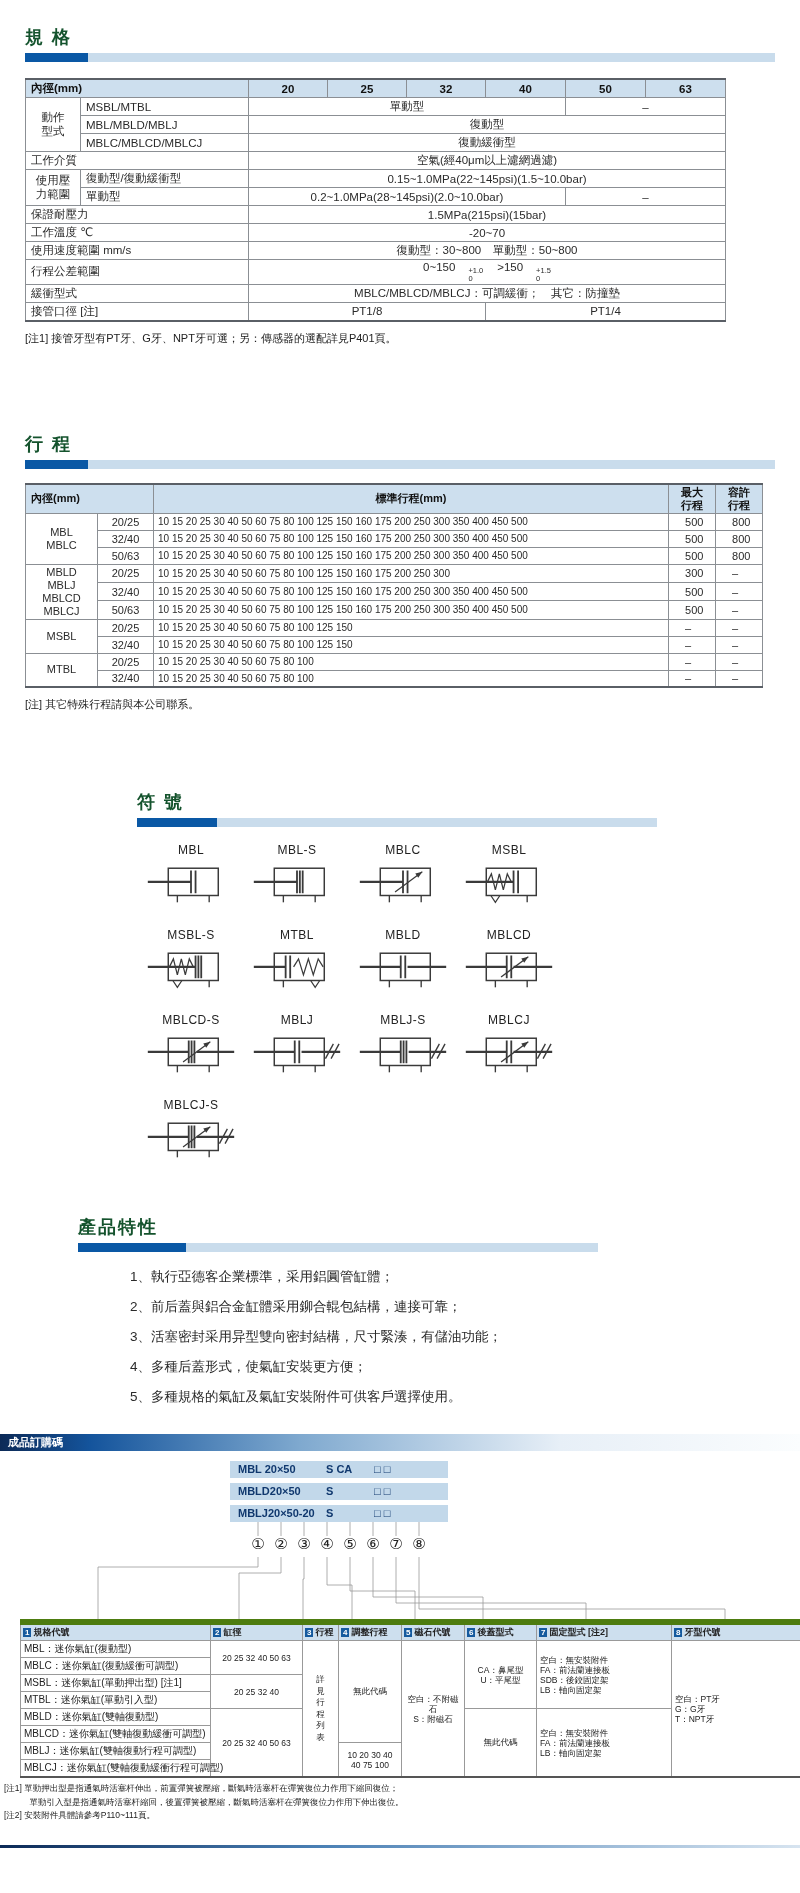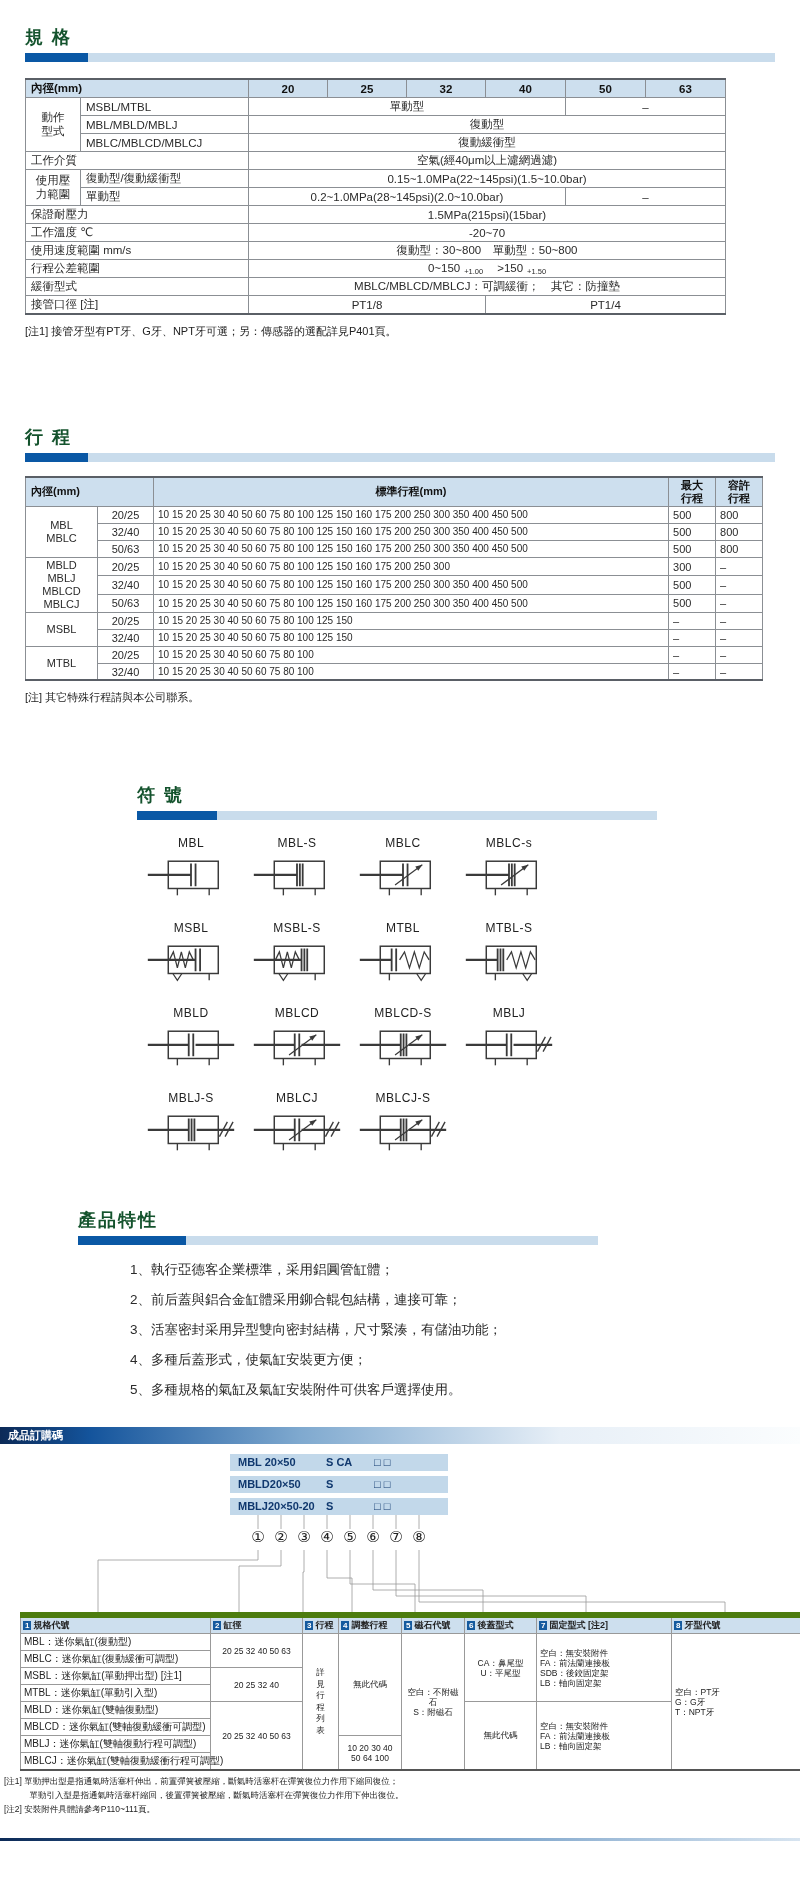--- a/index.html
+++ b/index.html
@@ -10,23 +10,23 @@
 .rule .light{background:#c9dcec;flex:1}
 table.tbl{border-collapse:collapse;table-layout:fixed}
 .tbl td{border:1px solid #8b8f94;font-size:11.5px;text-align:center;padding:1px 3px;height:17px;color:#2a2a2a;overflow:hidden}
 .tbl tr.hdr td{background:#cddfee;font-weight:bold;color:#111}
 .tbl .left{text-align:left;padding-left:5px}
 .pre{white-space:pre-line;line-height:1.18}
 .spec{width:700px;margin:16px 0 0 25px;border-top:2px solid #5a5f66;border-bottom:2px solid #5a5f66}
 .stroke{width:737px;margin:14px 0 0 25px;border-top:2px solid #5a5f66;border-bottom:2px solid #5a5f66}
 .stroke td{font-size:11px}
 .stroke .strokes{font-size:10px;text-align:left;padding-left:4px}
-.stroke .num{text-align:left;padding-left:4px}
+.stroke .num{text-align:left;padding-left:16px}
 .note{font-size:11px;color:#222;margin:9px 0 0 25px}
-.tol{display:inline-flex;flex-direction:row;vertical-align:-2px;font-size:7.5px;line-height:1.05;margin-left:4px;text-align:left}
+.tol{display:inline-flex;flex-direction:column;vertical-align:-2px;font-size:7.5px;line-height:1.05;margin-left:13px;text-align:left}
 .gap2{display:inline-block;width:14px}
 .sec1{margin:25px 25px 0 25px}
 .sec2{margin:86px 25px 0 25px}
 .sec3{margin:78px 0 0 137px;width:520px}
 .sec4{margin:48px 0 0 78px;width:520px}
 #symbol-grid{display:grid;grid-template-columns:repeat(4,106px);row-gap:16px;margin:16px 0 0 138px}
 .symcell{text-align:center}
 .symcell .slabel{font-size:12px;color:#222;margin-bottom:1px;letter-spacing:.5px}
 .features{margin:16px 0 0 130px;font-size:13.5px;color:#2a2a2a}
 .features div{margin-bottom:12px}
@@ -285,34 +285,20 @@
           <line x1="2" y1="21" x2="40" y2="21" stroke="#3a3a3a" fill="none" stroke-width="1.8"></line>
           <line x1="40" y1="11" x2="40" y2="31" stroke="#3a3a3a" fill="none" stroke-width="1.6"></line>
           <line x1="44" y1="11" x2="44" y2="31" stroke="#3a3a3a" fill="none" stroke-width="1.6"></line>
           <line x1="28" y1="33" x2="28" y2="39" stroke="#3a3a3a" fill="none" stroke-width="1.2"></line>
           <line x1="56" y1="33" x2="56" y2="39" stroke="#3a3a3a" fill="none" stroke-width="1.2"></line>
           <line x1="33" y1="30" x2="57" y2="12" stroke="#3a3a3a" fill="none" stroke-width="1.1"></line>
           <polygon points="57,12 53.4,17.3 50.8,13.7" fill="#3a3a3a"></polygon>
         </svg></div>
     </div>
     <div class="symcell">
-      <div class="slabel">MBLC-s</div>
-      <div><svg viewBox="0 0 80 44" width="92" height="50">
-          <rect x="20" y="9" width="44" height="24" stroke="#3a3a3a" fill="none" stroke-width="1.3"></rect>
-          <line x1="2" y1="21" x2="40" y2="21" stroke="#3a3a3a" fill="none" stroke-width="1.8"></line>
-          <line x1="40" y1="11" x2="40" y2="31" stroke="#3a3a3a" fill="none" stroke-width="1.6"></line>
-          <line x1="42.5" y1="11" x2="42.5" y2="31" stroke="#3a3a3a" fill="none" stroke-width="1.6"></line>
-          <line x1="45" y1="11" x2="45" y2="31" stroke="#3a3a3a" fill="none" stroke-width="1.6"></line>
-          <line x1="28" y1="33" x2="28" y2="39" stroke="#3a3a3a" fill="none" stroke-width="1.2"></line>
-          <line x1="56" y1="33" x2="56" y2="39" stroke="#3a3a3a" fill="none" stroke-width="1.2"></line>
-          <line x1="33" y1="30" x2="57" y2="12" stroke="#3a3a3a" fill="none" stroke-width="1.1"></line>
-          <polygon points="57,12 53.4,17.3 50.8,13.7" fill="#3a3a3a"></polygon>
-        </svg></div>
-    </div>
-    <div class="symcell">
       <div class="slabel">MSBL</div>
       <div><svg viewBox="0 0 80 44" width="92" height="50">
           <rect x="20" y="9" width="44" height="24" stroke="#3a3a3a" fill="none" stroke-width="1.3"></rect>
           <line x1="2" y1="21" x2="44" y2="21" stroke="#3a3a3a" fill="none" stroke-width="1.8"></line>
           <line x1="44" y1="11" x2="44" y2="31" stroke="#3a3a3a" fill="none" stroke-width="1.6"></line>
           <line x1="48" y1="11" x2="48" y2="31" stroke="#3a3a3a" fill="none" stroke-width="1.6"></line>
           <polyline points="21,21 24.5,14 28,28 31.5,14 35,28 38.5,14 42,21" stroke="#3a3a3a" fill="none" stroke-width="1.1"></polyline>
           <polyline points="24,33 28,39 32,33" stroke="#3a3a3a" fill="none" stroke-width="1.1"></polyline>
           <line x1="56" y1="33" x2="56" y2="39" stroke="#3a3a3a" fill="none" stroke-width="1.2"></line>
         </svg></div>
@@ -331,33 +317,20 @@
         </svg></div>
     </div>
     <div class="symcell">
       <div class="slabel">MTBL</div>
       <div><svg viewBox="0 0 80 44" width="92" height="50">
           <rect x="20" y="9" width="44" height="24" stroke="#3a3a3a" fill="none" stroke-width="1.3"></rect>
           <line x1="2" y1="21" x2="30" y2="21" stroke="#3a3a3a" fill="none" stroke-width="1.8"></line>
           <line x1="30" y1="11" x2="30" y2="31" stroke="#3a3a3a" fill="none" stroke-width="1.6"></line>
           <line x1="34" y1="11" x2="34" y2="31" stroke="#3a3a3a" fill="none" stroke-width="1.6"></line>
           <polyline points="37,21 41.333333333333336,14 45.666666666666664,28 50,14 54.33333333333333,28 58.66666666666667,14 63,21" stroke="#3a3a3a" fill="none" stroke-width="1.1"></polyline>
-          <line x1="28" y1="33" x2="28" y2="39" stroke="#3a3a3a" fill="none" stroke-width="1.2"></line>
-          <polyline points="52,33 56,39 60,33" stroke="#3a3a3a" fill="none" stroke-width="1.1"></polyline>
-        </svg></div>
-    </div>
-    <div class="symcell">
-      <div class="slabel">MTBL-S</div>
-      <div><svg viewBox="0 0 80 44" width="92" height="50">
-          <rect x="20" y="9" width="44" height="24" stroke="#3a3a3a" fill="none" stroke-width="1.3"></rect>
-          <line x1="2" y1="21" x2="30" y2="21" stroke="#3a3a3a" fill="none" stroke-width="1.8"></line>
-          <line x1="30" y1="11" x2="30" y2="31" stroke="#3a3a3a" fill="none" stroke-width="1.6"></line>
-          <line x1="32.5" y1="11" x2="32.5" y2="31" stroke="#3a3a3a" fill="none" stroke-width="1.6"></line>
-          <line x1="35" y1="11" x2="35" y2="31" stroke="#3a3a3a" fill="none" stroke-width="1.6"></line>
-          <polyline points="38,21 42.166666666666664,14 46.333333333333336,28 50.5,14 54.66666666666667,28 58.83333333333333,14 63,21" stroke="#3a3a3a" fill="none" stroke-width="1.1"></polyline>
           <line x1="28" y1="33" x2="28" y2="39" stroke="#3a3a3a" fill="none" stroke-width="1.2"></line>
           <polyline points="52,33 56,39 60,33" stroke="#3a3a3a" fill="none" stroke-width="1.1"></polyline>
         </svg></div>
     </div>
     <div class="symcell">
       <div class="slabel">MBLD</div>
       <div><svg viewBox="0 0 80 44" width="92" height="50">
           <rect x="20" y="9" width="44" height="24" stroke="#3a3a3a" fill="none" stroke-width="1.3"></rect>
           <line x1="2" y1="21" x2="38" y2="21" stroke="#3a3a3a" fill="none" stroke-width="1.8"></line>
           <line x1="44" y1="21" x2="78" y2="21" stroke="#3a3a3a" fill="none" stroke-width="1.8"></line>
@@ -590,21 +563,21 @@
         <td class="pre left" rowspan="4">空白：無安裝附件
 FA：前法蘭連接板
 LB：軸向固定架</td>
       </tr>
       <tr>
         <td class="left sm">MBLCD：迷你氣缸(雙軸復動緩衝可調型)</td>
       </tr>
       <tr>
         <td class="left sm">MBLJ：迷你氣缸(雙軸復動行程可調型)</td>
         <td class="pre" rowspan="2">10 20 30 40
-50 64 100</td>
+40 75 100</td>
       </tr>
       <tr>
         <td class="left sm">MBLCJ：迷你氣缸(雙軸復動緩衝行程可調型)</td>
       </tr>
     </tbody>
 </table>
 
 <div class="footnotes" id="footnotes">
     <div>[注1] 單動押出型是指通氣時活塞杆伸出，前置彈簧被壓縮，斷氣時活塞杆在彈簧復位力作用下縮回復位；</div>
     <div>　　　單動引入型是指通氣時活塞杆縮回，後置彈簧被壓縮，斷氣時活塞杆在彈簧復位力作用下伸出復位。</div>

